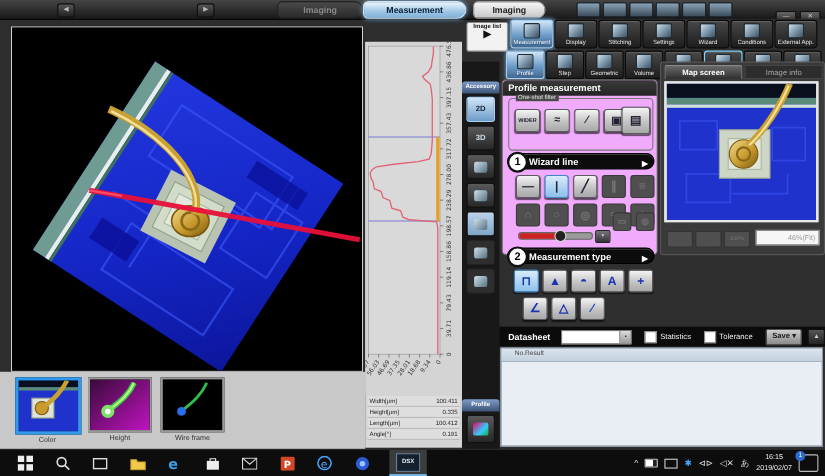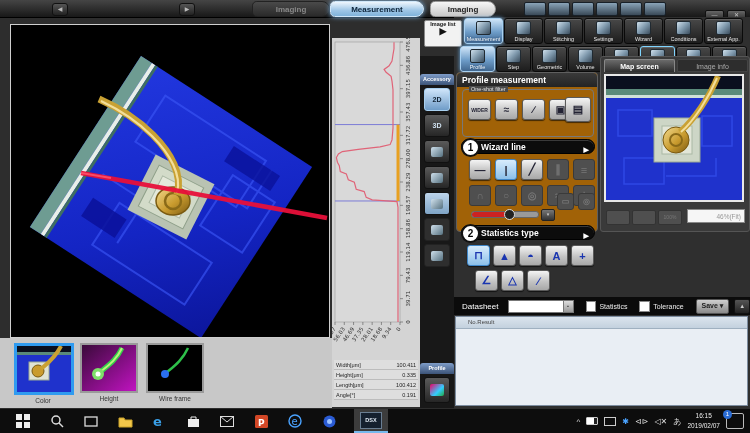--- a/index.html
+++ b/index.html
@@ -63,21 +63,21 @@
            background:linear-gradient(#7e9cc8,#3c5478);color:#fff;font-size:5.5px;
            text-align:center;line-height:11px;font-weight:bold}
   .accbtn{width:24px;height:21px;margin:3px auto 0 auto;border-radius:3px;
           background:linear-gradient(#5a5a5a,#262626);border:1px solid #111;color:#cfe0ee;
           font-size:7px;font-weight:bold;display:flex;align-items:center;justify-content:center;cursor:pointer}
   .accbtn.sel{background:linear-gradient(#cfe5fa,#6f9cc8);color:#123;border-color:#a8d0f0}
   .accbtn.hl{background:linear-gradient(#bcd4ea,#7fa4c6);color:#123}
   .accbtn.dis{background:#2e2e2e;color:#555;border-color:#222}
   
   #rightbg{position:absolute;left:454px;top:17px;width:296px;height:391px;background:#2f2f2f}
-  #ppanel{position:absolute;left:456px;top:72px;width:142px;height:160px;background:#a16207;
+  #ppanel{position:absolute;left:456px;top:72px;width:142px;height:160px;background:#f0abfc;
           border:1px solid #5f5f5f;border-radius:4px;box-sizing:border-box}
   #ppanelTitle{font-size:8.5px;font-weight:bold;color:#fff;background:linear-gradient(#3a3a3a,#242424);
                padding:2px 5px;border-radius:4px 4px 0 0}
   #osfGroup{position:absolute;left:5px;top:16px;width:130px;height:46px;border:1px solid #787878;
             border-radius:4px}
   #osfGroup .glb{position:absolute;left:6px;top:-4px;background:#4a4a4a;padding:0 2px;
                  font-size:5.5px;color:#e0e0e0}
   .sbtn{border-radius:3px;background:linear-gradient(#f4f4f4,#c4c4c4 55%,#a8a8a8);
         border:1px solid #5a5a5a;box-shadow:0 1px 1px rgba(0,0,0,.6);color:#223;
         display:flex;align-items:center;justify-content:center;font-weight:bold;cursor:pointer;
@@ -110,21 +110,21 @@
   #mapimg{position:absolute;left:3px;top:17px;width:140px;height:128px;background:#fff;
           border:2px solid #e8e8e8;box-sizing:border-box}
   .mapctl{position:absolute;top:153px;width:22px;height:13px;background:#4f4f4f;border:1px solid #333;
           border-radius:2px;color:#777;font-size:5px;text-align:center;line-height:13px;cursor:pointer}
   #zoomfield{position:absolute;left:86px;top:152px;width:58px;height:14px;background:#f6f6f6;
              border:1px solid #888;color:#999;font-size:6.5px;text-align:right;line-height:14px;
              padding-right:3px;box-sizing:border-box}
   
   #dsbar{position:absolute;left:454px;top:297px;width:296px;height:18px;background:#0b0b0b;
          display:flex;align-items:center}
-  #dsbar .dst{font-size:8px;font-weight:normal;color:#fff;margin-left:8px}
+  #dsbar .dst{font-size:8px;font-weight:bold;color:#fff;margin-left:8px}
   #dscombo{width:64px;height:11px;background:#fff;border:1px solid #777;margin-left:10px;position:relative}
   #dscombo .cbt{position:absolute;right:0;top:0;width:9px;height:100%;background:linear-gradient(#ddd,#999);
                 border-left:1px solid #777;font-size:5px;text-align:center;line-height:10px;color:#333;cursor:pointer}
   .cb{width:9px;height:9px;background:#fff;border:1px solid #888;margin-left:12px;cursor:pointer}
   .cblb{font-size:7px;color:#eee;margin-left:3px}
   #savebtn{margin-left:12px;width:32px;height:13px;border-radius:2px;cursor:pointer;
            background:linear-gradient(#cfcfcf,#8a8a8a);border:1px solid #555;color:#222;
            font-size:7px;font-weight:bold;text-align:center;line-height:12px}
   #collapsebtn{margin-left:5px;width:14px;height:13px;border-radius:2px;cursor:pointer;
                background:linear-gradient(#555,#222);border:1px solid #111;color:#ccc;font-size:6px;
@@ -451,21 +451,21 @@
     <div id="plextras" style="position:absolute;left:100px;top:120px;display:flex;gap:4px">
         <div class="sbtn dis" style="width: 17px; height: 17px; font-size: 8px;">
           <span>▭</span>
         </div>
         <div class="sbtn dis" style="width: 17px; height: 17px; font-size: 8px;">
           <span>◎</span>
         </div>
       </div>
     <div class="pill" style="top:152px">
       <span class="num">2</span>
-      <span>Statistics type</span>
+      <span>Measurement type</span>
       <span class="run">▶</span>
     </div>
     <div id="mtrow1" style="position:absolute;left:10px;top:172px;display:flex;gap:3px">
         <div class="sbtn sel" style="width: 23px; height: 21px; font-size: 11px;">
           <span class="blu">⊓</span>
         </div>
         <div class="sbtn " style="width: 23px; height: 21px; font-size: 11px;">
           <span class="blu">▲</span>
         </div>
         <div class="sbtn " style="width: 23px; height: 21px; font-size: 11px;">

